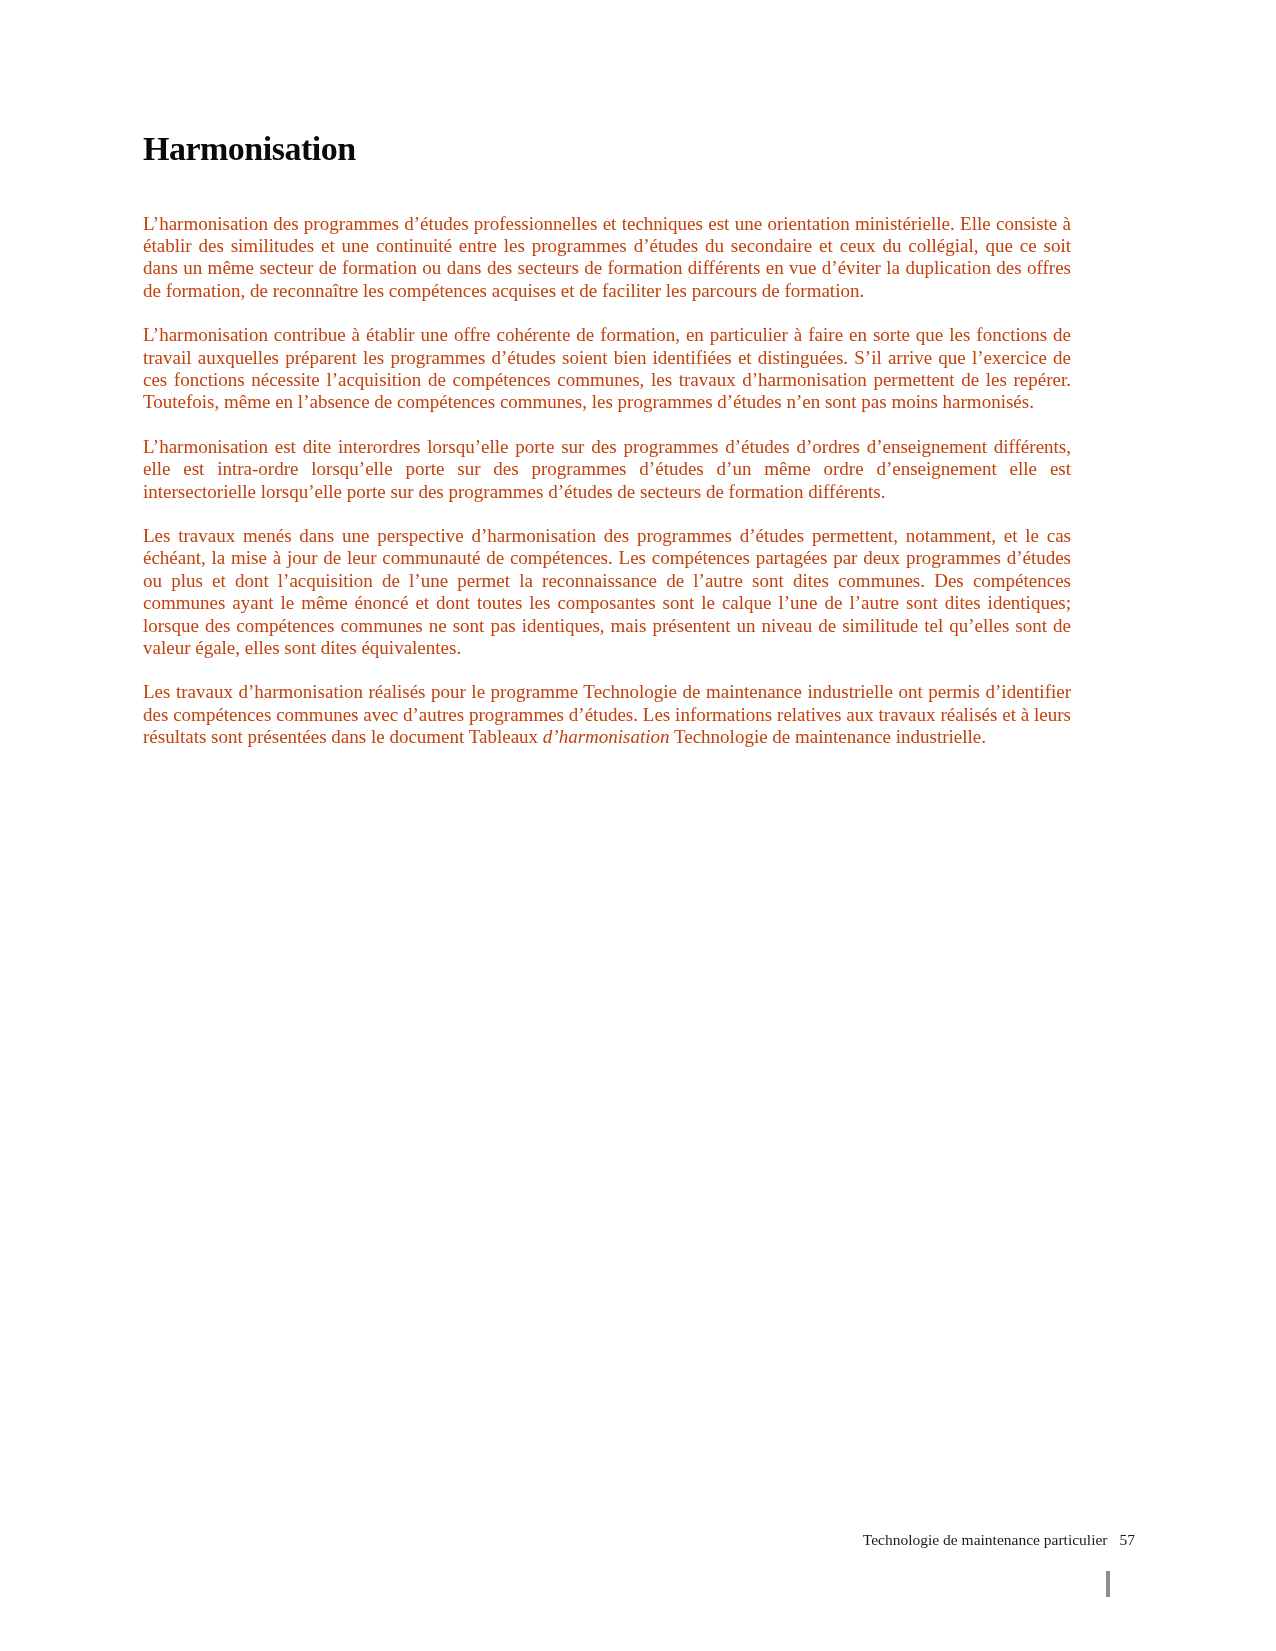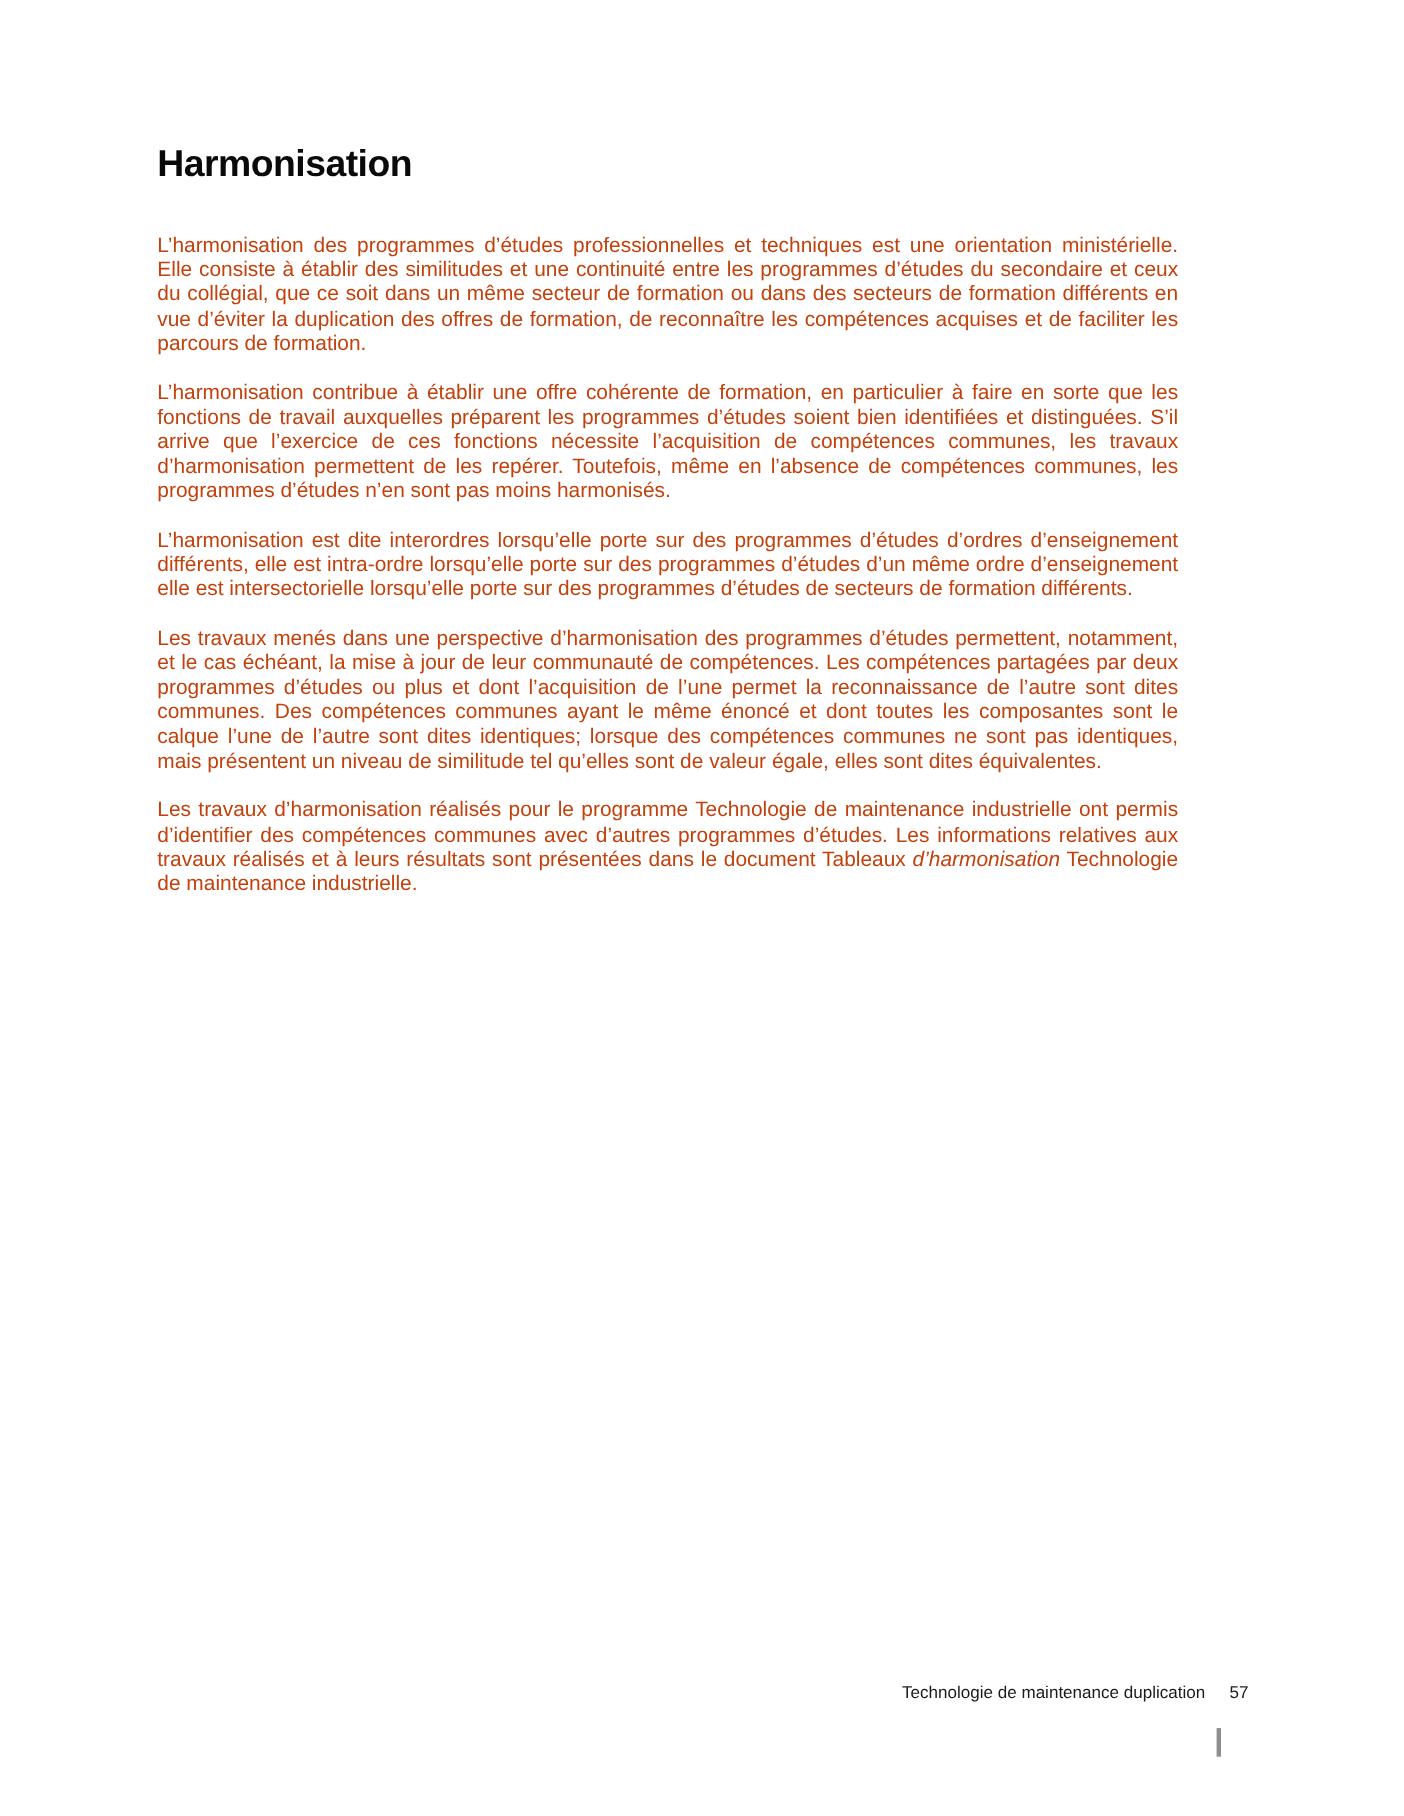--- a/index.html
+++ b/index.html
@@ -2,21 +2,21 @@
 <html><head>
 <meta charset="utf-8">
 <style>
   * { box-sizing: border-box; }
   html, body { margin: 0; padding: 0; background: #ffffff; }
   .page {
     position: relative;
     width: 1276px;
     height: 1651px;
     background: #ffffff;
-    font-family: Liberation Sans, sans-serif;
+    font-family: Liberation Serif, serif;
     color: #111111;
     overflow: hidden;
   }
   .content {
     position: absolute;
     left: 143px;
     top: 0;
     width: 928px;
   }
   h1.doc-title {
@@ -43,21 +43,21 @@
   }
   .page-footer {
     position: absolute;
     top: 1531px;
     right: 141px;
     font-size: 15.5px;
     color: #1a1a1a;
     white-space: nowrap;
   }
   .page-footer .pagenum {
-    margin-left: 22px;
+    margin-left: 12px;
   }
   .footer-marker-bar {
     position: absolute;
     left: 1106px;
     top: 1571px;
     width: 4px;
     height: 26px;
     background: #8e8e8e;
   }
 </style>
@@ -70,17 +70,17 @@
     <div class="body-text">
         <p class="para"><span>L’harmonisation des programmes d’études professionnelles et techniques est une orientation ministérielle. Elle consiste à établir des similitudes et une continuité entre les programmes d’études du secondaire et ceux du collégial, que ce soit dans un même secteur de formation ou dans des secteurs de formation différents en vue d’éviter la duplication des offres de formation, de reconnaître les compétences acquises et de faciliter les parcours de formation.</span></p>
         <p class="para"><span>L’harmonisation contribue à établir une offre cohérente de formation, en particulier à faire en sorte que les fonctions de travail auxquelles préparent les programmes d’études soient bien identifiées et distinguées. S’il arrive que l’exercice de ces fonctions nécessite l’acquisition de compétences communes, les travaux d’harmonisation permettent de les repérer. Toutefois, même en l’absence de compétences communes, les programmes d’études n’en sont pas moins harmonisés.</span></p>
         <p class="para"><span>L’harmonisation est dite interordres lorsqu’elle porte sur des programmes d’études d’ordres d’enseignement différents, elle est intra-ordre lorsqu’elle porte sur des programmes d’études d’un même ordre d’enseignement elle est intersectorielle lorsqu’elle porte sur des programmes d’études de secteurs de formation différents.</span></p>
         <p class="para"><span>Les travaux menés dans une perspective d’harmonisation des programmes d’études permettent, notamment, et le cas échéant, la mise à jour de leur communauté de compétences. Les compétences partagées par deux programmes d’études ou plus et dont l’acquisition de l’une permet la reconnaissance de l’autre sont dites communes. Des compétences communes ayant le même énoncé et dont toutes les composantes sont le calque l’une de l’autre sont dites identiques; lorsque des compétences communes ne sont pas identiques, mais présentent un niveau de similitude tel qu’elles sont de valeur égale, elles sont dites équivalentes.</span></p>
         <p class="para"><span>Les travaux d’harmonisation réalisés pour le programme Technologie de maintenance industrielle ont permis d’identifier des compétences communes avec d’autres programmes d’études. Les informations relatives aux travaux réalisés et à leurs résultats sont présentées dans le document Tableaux </span><span class="italic">d’harmonisation</span><span> Technologie de maintenance industrielle.</span></p>
       </div>
   </div>
 
   <div class="page-footer">
-    <span>Technologie de maintenance duplication</span><span class="pagenum">57</span>
+    <span>Technologie de maintenance particulier</span><span class="pagenum">57</span>
   </div>
 
   <div class="footer-marker-bar" style="background: rgb(142, 142, 142);"></div>
 </div>
 
 </body></html>

